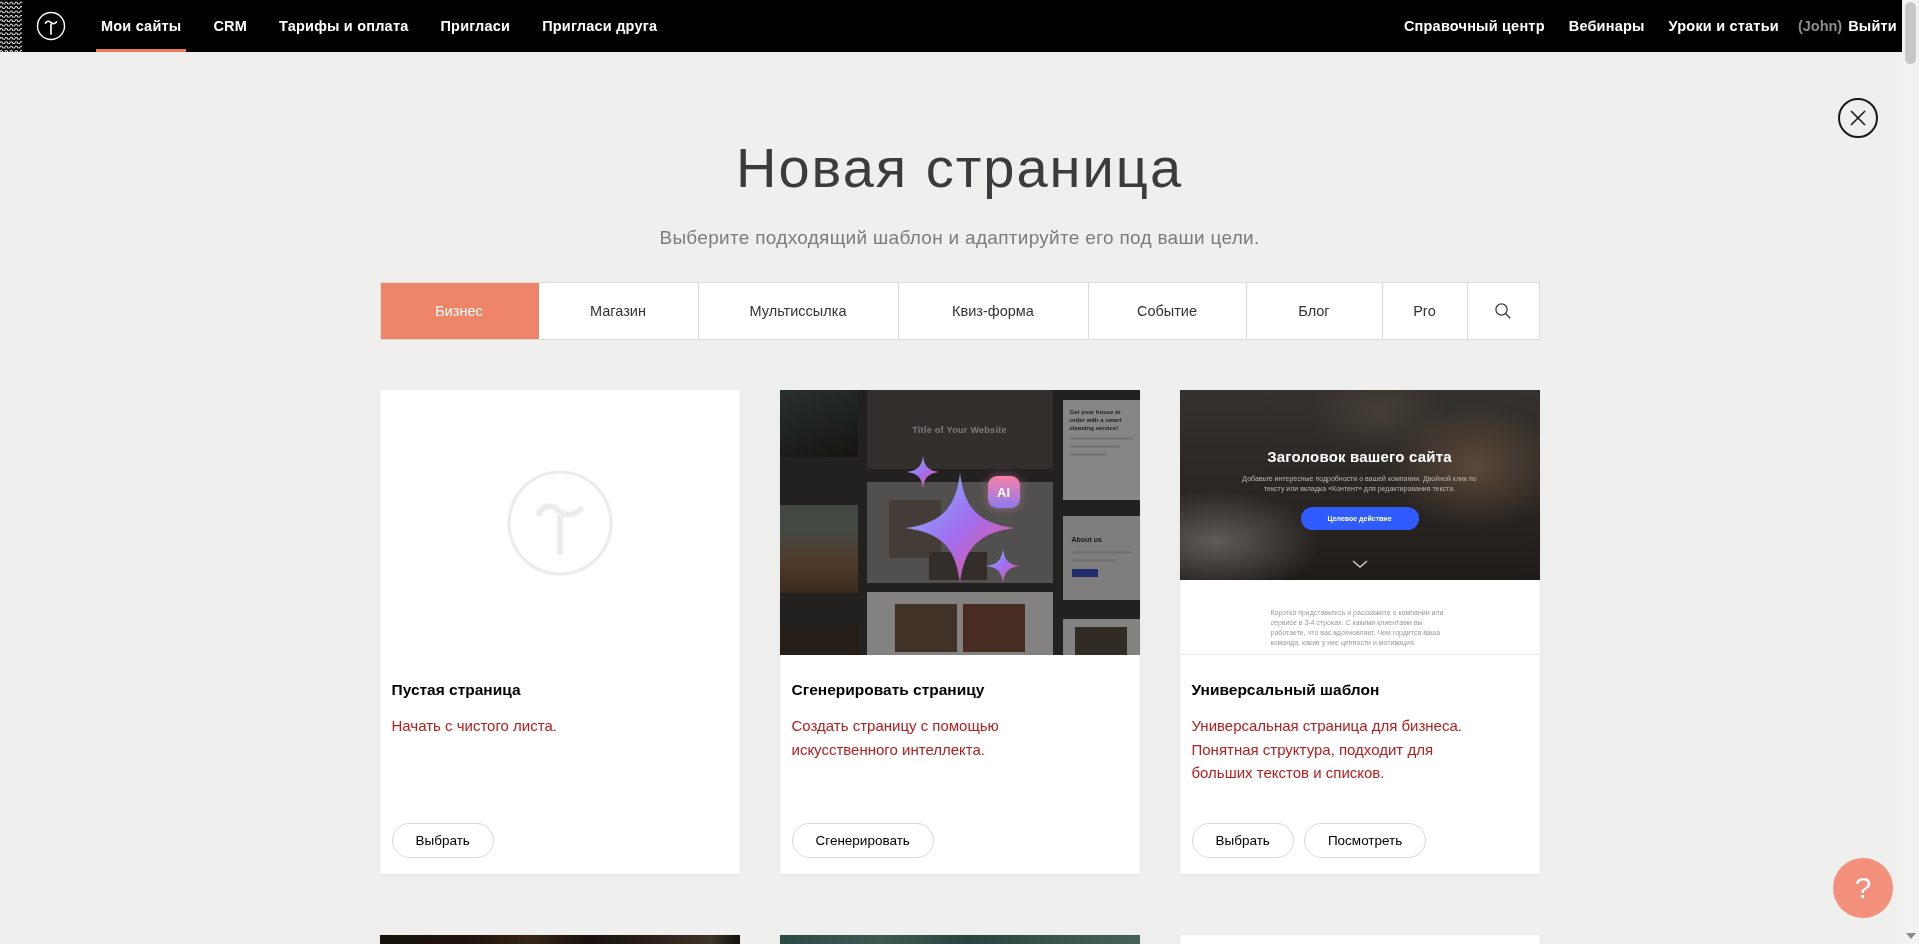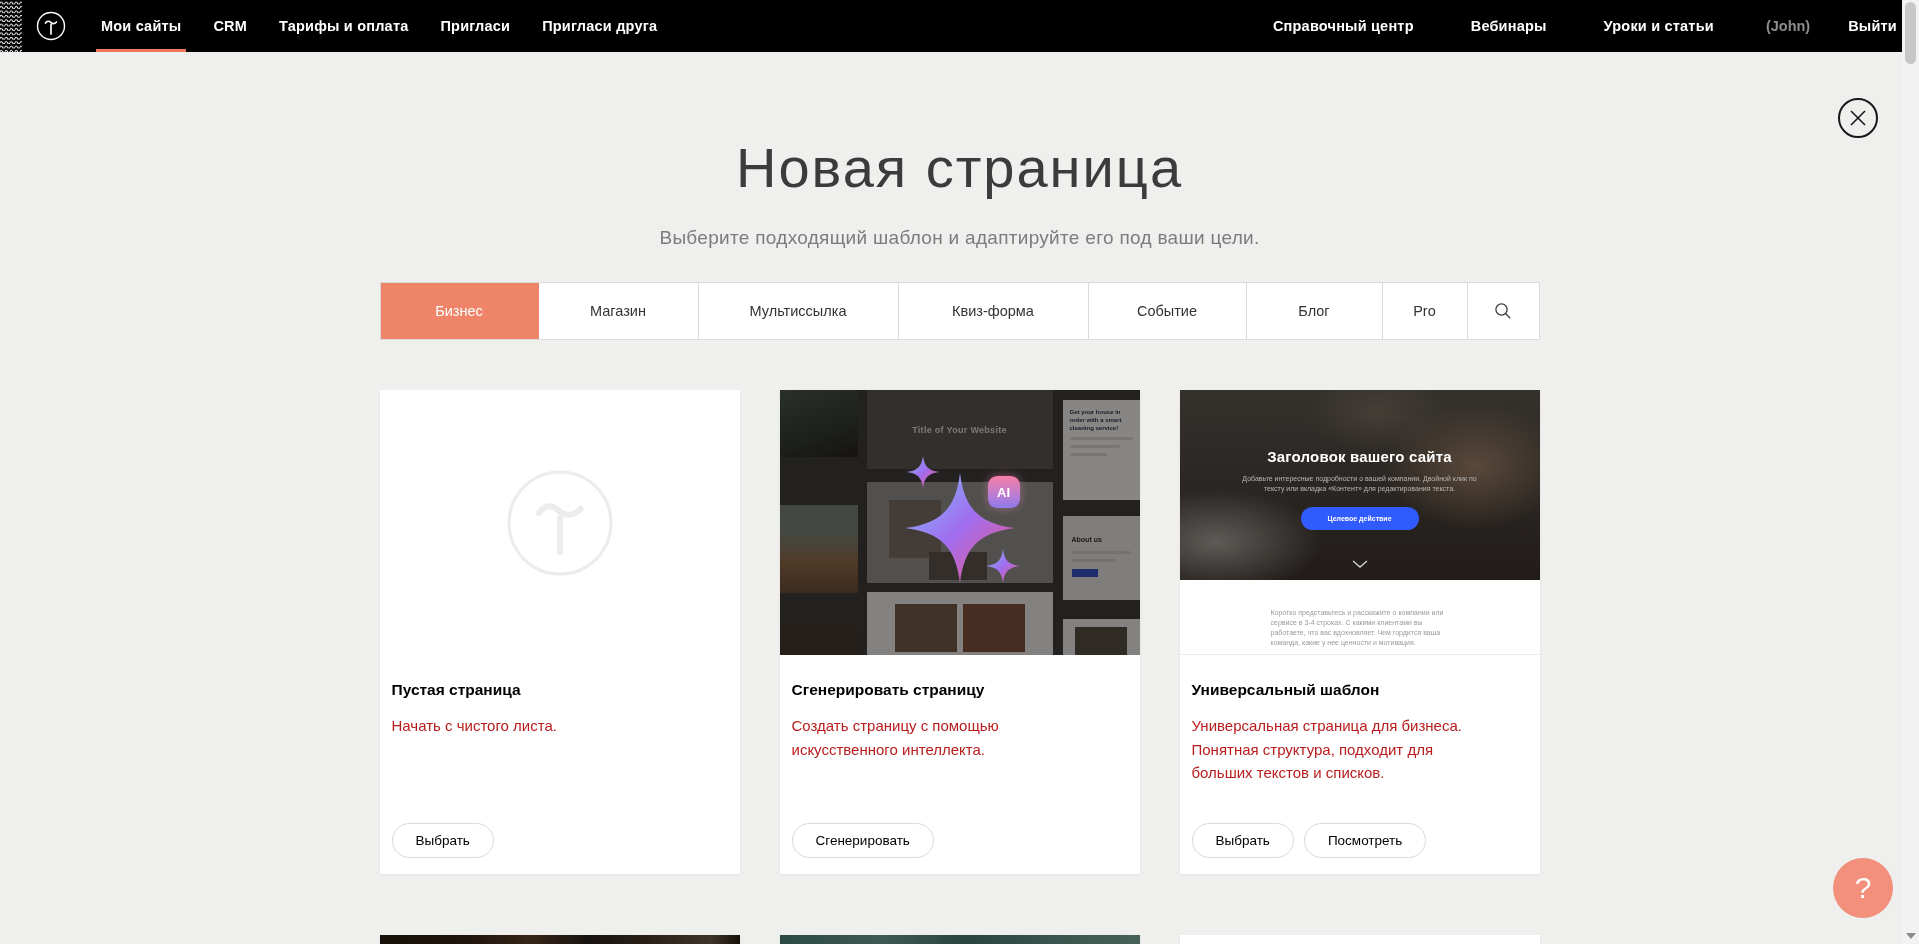--- a/index.html
+++ b/index.html
@@ -11,21 +11,21 @@
     color:#111;
   }
   
   header {
     height:52px; background:#000; display:flex; align-items:center;
     padding-right:22px; position:relative; z-index:5;
   }
   .wave-block { width:22px; height:52px; flex:none; }
   .logo { margin-left:14px; flex:none; cursor:pointer; display:flex; }
   .nav-left { display:flex; gap:22px; margin-left:30px; }
-  .nav-right { display:flex; gap:47px; margin-left:auto; align-items:flex-start; }
+  .nav-right { display:flex; gap:14px; margin-left:auto; align-items:flex-start; }
   .nav-item {
     color:#fff; font-size:14.5px; font-weight:700; letter-spacing:.2px;
     height:52px; line-height:52px; padding:0 5px; position:relative;
     text-decoration:none; cursor:pointer; white-space:nowrap;
   }
   .nav-item.active::after {
     content:""; position:absolute; left:0; right:0; bottom:0; height:3px;
     background:#f0795a;
   }
   .user-chunk { display:flex; gap:6px; }
@@ -196,21 +196,21 @@
     <a class="nav-item">Тарифы и оплата</a>
     <a class="nav-item">Пригласи</a>
     <a class="nav-item">Пригласи друга</a>
   </nav>
   <nav class="nav-right">
     <a class="nav-item">Справочный центр</a>
     <a class="nav-item">Вебинары</a>
     <a class="nav-item">Уроки и статьи</a>
     <span class="user-chunk">
       <span class="user-name">(John)</span>
-      <a class="nav-item" style="padding:0;margin-left:32px;">Выйти</a>
+      <a class="nav-item" style="padding:0;">Выйти</a>
     </span>
   </nav>
 </header>
 
 <main>
   <button class="close-btn">
     <svg width="18" height="18" viewBox="0 0 18 18">
       <line x1="2" y1="2" x2="16" y2="16" stroke="#191919" stroke-width="1.6"></line>
       <line x1="16" y1="2" x2="2" y2="16" stroke="#191919" stroke-width="1.6"></line>
     </svg>

